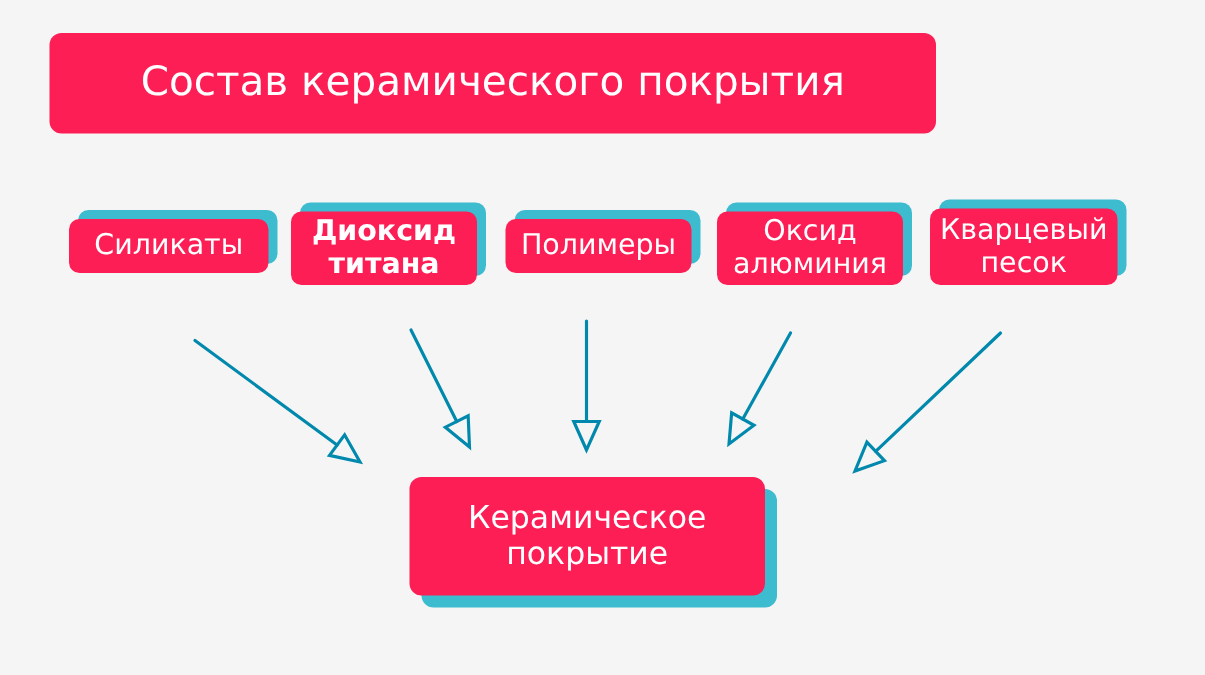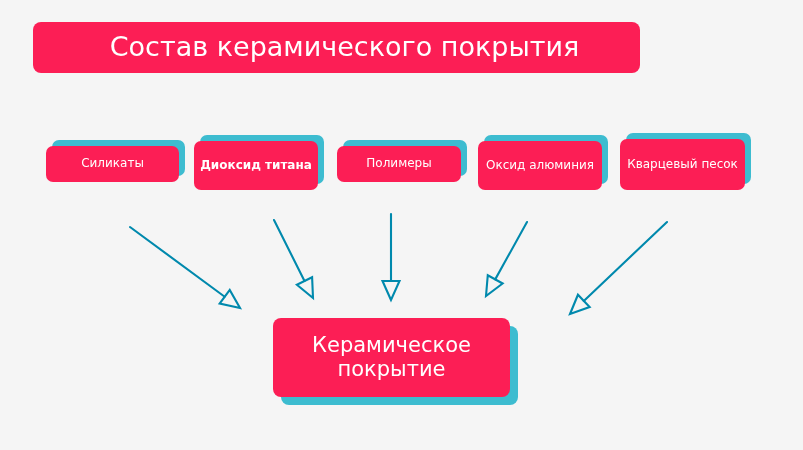--- a/index.html
+++ b/index.html
@@ -47,29 +47,28 @@
   
   #title-card {
     left: 33px;
     top: 22px;
     width: 591px;
     height: 71px;
   }
   #title-card .plate {
     left: 0; top: 0;
     width: 591px;
-    height: 51px;
+    height: 67px;
     font-size: 27px;
     border-radius: 8px;
-    padding-left: 16px;
   }
 
   
   .comp .shadow { border-radius: 7px; }
-  .comp .plate  { font-size: 12px; }
+  .comp .plate  { font-size: 19px; }
 
   #comp-0 { left: 46px;  top: 140px; width: 139px; height: 42px; }
   #comp-0 .shadow { left: 6px; top: 0;  width: 133px; height: 36px; }
   #comp-0 .plate  { left: 0;   top: 6px; width: 133px; height: 36px; }
 
   #comp-1 { left: 194px; top: 135px; width: 130px; height: 55px; }
   #comp-1 .shadow { left: 6px; top: 0;  width: 124px; height: 49px; }
   #comp-1 .plate  { left: 0;   top: 6px; width: 124px; height: 49px; font-weight: bold; }
 
   #comp-2 { left: 337px; top: 140px; width: 130px; height: 42px; padding-left: 24px; }

